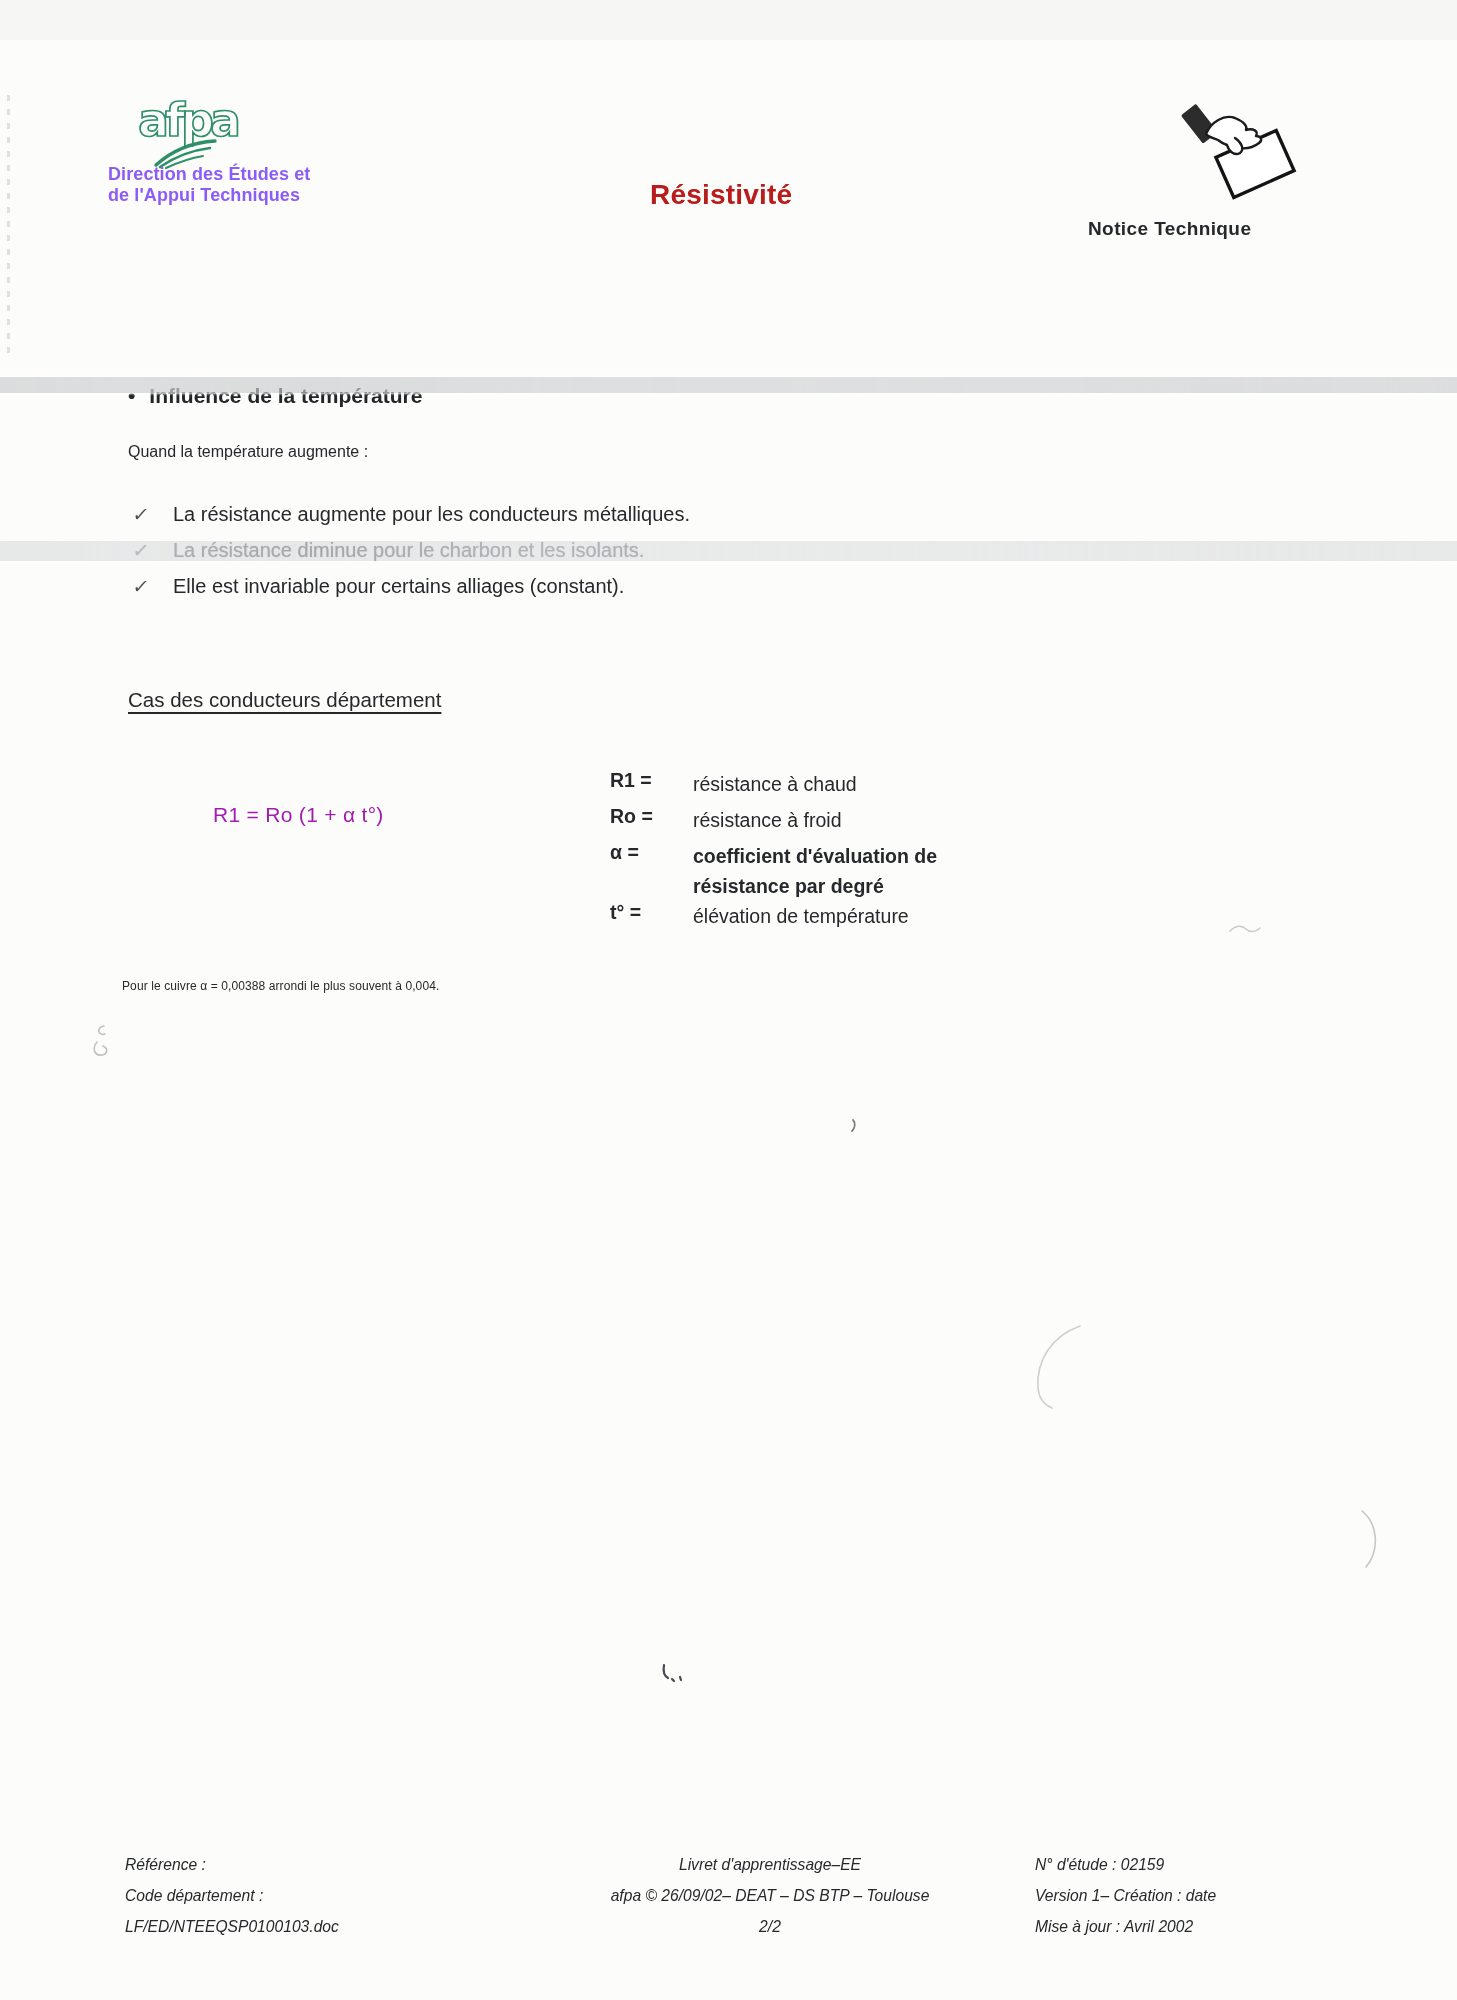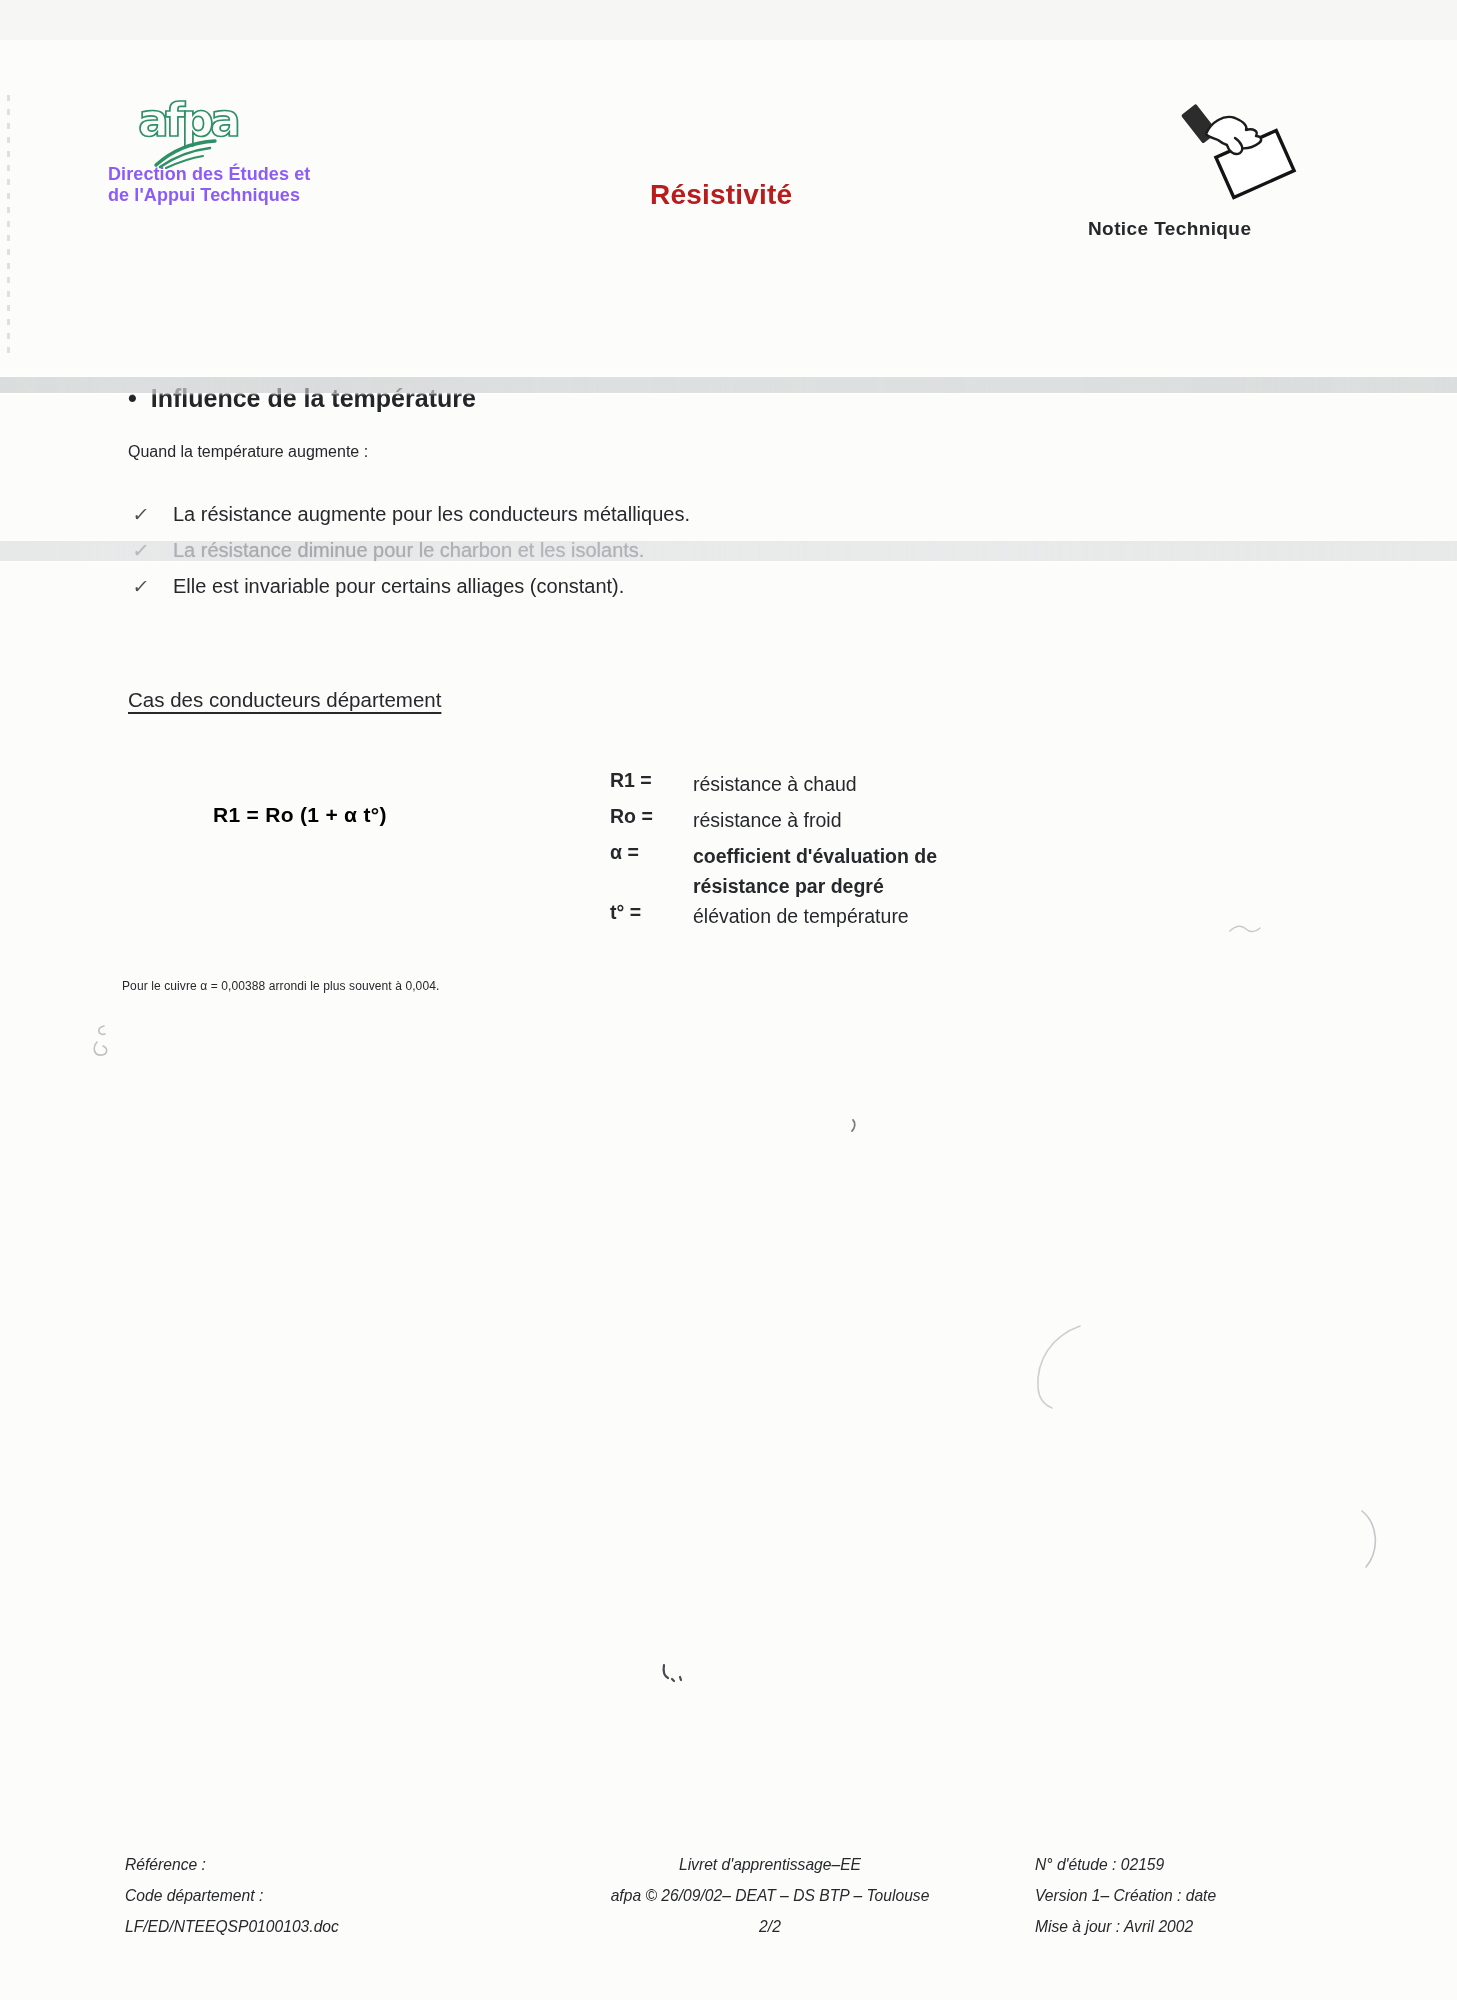--- a/index.html
+++ b/index.html
@@ -54,21 +54,21 @@
     position:absolute;left:112px;top:1992px;width:1345px;height:4px;background:#0d0d0d;
   }
   .bottom-bar-thick{
     position:absolute;left:1400px;top:1984px;width:57px;height:16px;background:#0d0d0d;
     clip-path:polygon(0 100%, 28% 0, 100% 0, 100% 100%);
   }
 
   
   .section-heading{
     position:absolute;left:128px;top:344px;
-    font-size:25px;font-weight:bold;color:#232528;
+    font-size:21px;font-weight:bold;color:#232528;
   }
   .section-heading .bullet{margin-right:14px;}
   .intro{
     position:absolute;left:128px;top:403px;
     font-size:16px;color:#26282b;
   }
   .check-row{
     position:absolute;left:133px;
     font-size:20px;color:#26282b;white-space:nowrap;
   }
@@ -78,21 +78,21 @@
   }
   .check-row.faded{color:#8e9499;text-shadow:0 0 1px rgba(160,165,170,.9);}
   .check-row.faded .mark{color:#a0a6ab;}
   .subheading{
     position:absolute;left:128px;top:648px;
     font-size:20.5px;color:#26282b;
     text-decoration:underline;text-underline-offset:5px;text-decoration-thickness:2px;
   }
   .formula{
     position:absolute;left:213px;top:763px;
-    font-size:21px;font-weight:bold;color:#000000;letter-spacing:.3px;
+    font-size:21px;font-weight:normal;color:#a21caf;letter-spacing:.3px;
   }
   .def-row{position:absolute;font-size:19.5px;color:#26282b;}
   .def-term{position:absolute;left:610px;font-weight:bold;width:75px;}
   .def-meaning{position:absolute;left:693px;width:258px;line-height:30px;}
   .note{
     position:absolute;left:122px;top:939px;
     font-size:12px;color:#26282b;letter-spacing:.1px;
   }
 
   

